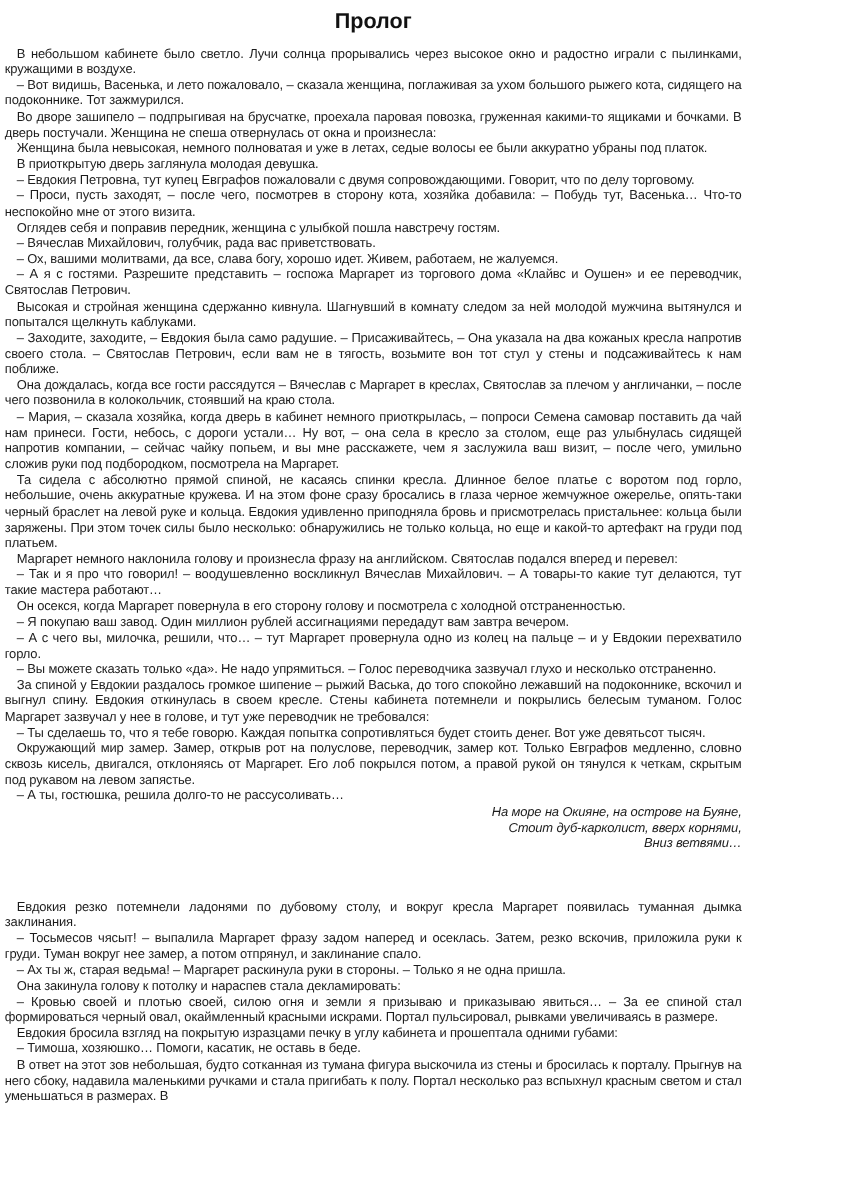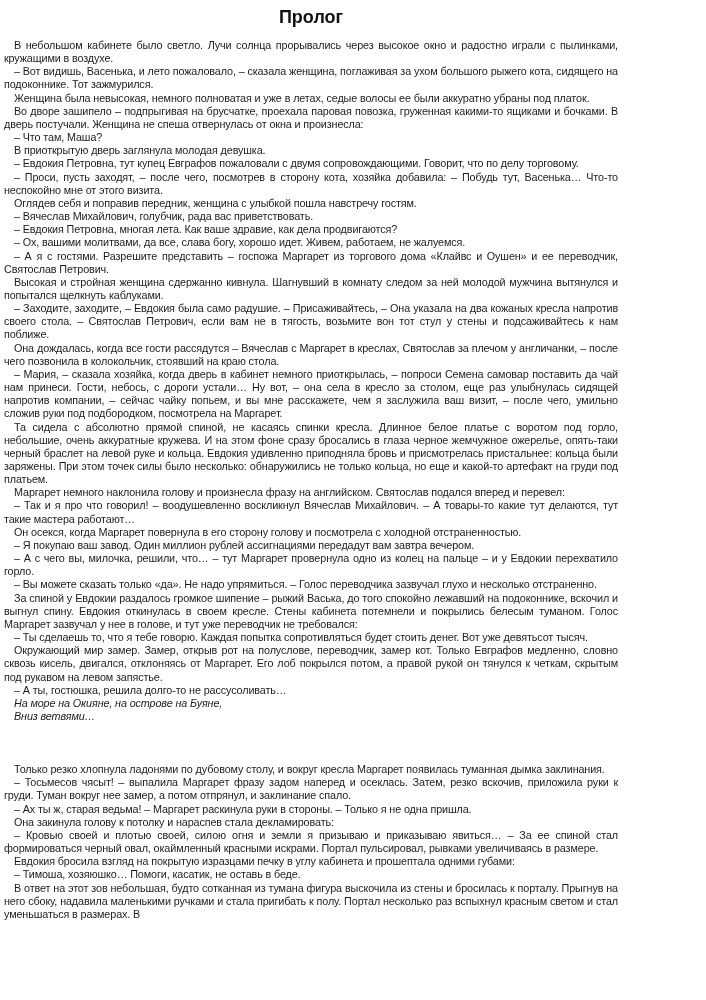--- a/index.html
+++ b/index.html
@@ -31,64 +31,63 @@
     margin: 0;
     font-size: 10.8px;
     line-height: 13.15px;
     letter-spacing: -0.12px;
     text-align: justify;
     text-indent: 10px;
     color: #1c1c1c;
   }
   .content p.verse {
     font-style: italic;
-    text-align: left;
+    text-align: right;
   }
   .content .gap {
     height: 40px;
   }
 </style>
 </head>
 <body>
 
 <div class="page">
   <h1 class="title">Пролог</h1>
   <div class="content" id="content">
       <p class="para">В небольшом кабинете было светло. Лучи солнца прорывались через высокое окно и радостно играли с пылинками, кружащими в воздухе.</p>
       <p class="para">– Вот видишь, Васенька, и лето пожаловало, – сказала женщина, поглаживая за ухом большого рыжего кота, сидящего на подоконнике. Тот зажмурился.</p>
+      <p class="para">Во дворе зашипело – подпрыгивая на брусчатке, проехала паровая повозка, груженная какими-то ящиками и бочками. В дверь постучали. Женщина не спеша отвернулась от окна и произнесла:</p>
       <p class="para">Женщина была невысокая, немного полноватая и уже в летах, седые волосы ее были аккуратно убраны под платок.</p>
-      <p class="para">Во дворе зашипело – подпрыгивая на брусчатке, проехала паровая повозка, груженная какими-то ящиками и бочками. В дверь постучали. Женщина не спеша отвернулась от окна и произнесла:</p>
-      <p class="para">– Что там, Маша?</p>
       <p class="para">В приоткрытую дверь заглянула молодая девушка.</p>
       <p class="para">– Евдокия Петровна, тут купец Евграфов пожаловали с двумя сопровождающими. Говорит, что по делу торговому.</p>
       <p class="para">– Проси, пусть заходят, – после чего, посмотрев в сторону кота, хозяйка добавила: – Побудь тут, Васенька… Что-то неспокойно мне от этого визита.</p>
       <p class="para">Оглядев себя и поправив передник, женщина с улыбкой пошла навстречу гостям.</p>
       <p class="para">– Вячеслав Михайлович, голубчик, рада вас приветствовать.</p>
-      <p class="para">– Евдокия Петровна, многая лета. Как ваше здравие, как дела продвигаются?</p>
       <p class="para">– Ох, вашими молитвами, да все, слава богу, хорошо идет. Живем, работаем, не жалуемся.</p>
       <p class="para">– А я с гостями. Разрешите представить – госпожа Маргарет из торгового дома «Клайвс и Оушен» и ее переводчик, Святослав Петрович.</p>
       <p class="para">Высокая и стройная женщина сдержанно кивнула. Шагнувший в комнату следом за ней молодой мужчина вытянулся и попытался щелкнуть каблуками.</p>
       <p class="para">– Заходите, заходите, – Евдокия была само радушие. – Присаживайтесь, – Она указала на два кожаных кресла напротив своего стола. – Святослав Петрович, если вам не в тягость, возьмите вон тот стул у стены и подсаживайтесь к нам поближе.</p>
       <p class="para">Она дождалась, когда все гости рассядутся – Вячеслав с Маргарет в креслах, Святослав за плечом у англичанки, – после чего позвонила в колокольчик, стоявший на краю стола.</p>
       <p class="para">– Мария, – сказала хозяйка, когда дверь в кабинет немного приоткрылась, – попроси Семена самовар поставить да чай нам принеси. Гости, небось, с дороги устали… Ну вот, – она села в кресло за столом, еще раз улыбнулась сидящей напротив компании, – сейчас чайку попьем, и вы мне расскажете, чем я заслужила ваш визит, – после чего, умильно сложив руки под подбородком, посмотрела на Маргарет.</p>
       <p class="para">Та сидела с абсолютно прямой спиной, не касаясь спинки кресла. Длинное белое платье с воротом под горло, небольшие, очень аккуратные кружева. И на этом фоне сразу бросались в глаза черное жемчужное ожерелье, опять-таки черный браслет на левой руке и кольца. Евдокия удивленно приподняла бровь и присмотрелась пристальнее: кольца были заряжены. При этом точек силы было несколько: обнаружились не только кольца, но еще и какой-то артефакт на груди под платьем.</p>
       <p class="para">Маргарет немного наклонила голову и произнесла фразу на английском. Святослав подался вперед и перевел:</p>
       <p class="para">– Так и я про что говорил! – воодушевленно воскликнул Вячеслав Михайлович. – А товары-то какие тут делаются, тут такие мастера работают…</p>
       <p class="para">Он осекся, когда Маргарет повернула в его сторону голову и посмотрела с холодной отстраненностью.</p>
       <p class="para">– Я покупаю ваш завод. Один миллион рублей ассигнациями передадут вам завтра вечером.</p>
       <p class="para">– А с чего вы, милочка, решили, что… – тут Маргарет провернула одно из колец на пальце – и у Евдокии перехватило горло.</p>
       <p class="para">– Вы можете сказать только «да». Не надо упрямиться. – Голос переводчика зазвучал глухо и несколько отстраненно.</p>
       <p class="para">За спиной у Евдокии раздалось громкое шипение – рыжий Васька, до того спокойно лежавший на подоконнике, вскочил и выгнул спину. Евдокия откинулась в своем кресле. Стены кабинета потемнели и покрылись белесым туманом. Голос Маргарет зазвучал у нее в голове, и тут уже переводчик не требовался:</p>
       <p class="para">– Ты сделаешь то, что я тебе говорю. Каждая попытка сопротивляться будет стоить денег. Вот уже девятьсот тысяч.</p>
       <p class="para">Окружающий мир замер. Замер, открыв рот на полуслове, переводчик, замер кот. Только Евграфов медленно, словно сквозь кисель, двигался, отклоняясь от Маргарет. Его лоб покрылся потом, а правой рукой он тянулся к четкам, скрытым под рукавом на левом запястье.</p>
       <p class="para">– А ты, гостюшка, решила долго-то не рассусоливать…</p>
       <p class="verse">На море на Окияне, на острове на Буяне,</p>
+      <p class="verse">Стоит дуб-карколист, вверх корнями,</p>
       <p class="verse">Вниз ветвями…</p>
       <div class="gap"></div>
-      <p class="para">Только резко хлопнула ладонями по дубовому столу, и вокруг кресла Маргарет появилась туманная дымка заклинания.</p>
+      <p class="para">Евдокия резко потемнели ладонями по дубовому столу, и вокруг кресла Маргарет появилась туманная дымка заклинания.</p>
       <p class="para">– Тосьмесов чясыт! – выпалила Маргарет фразу задом наперед и осеклась. Затем, резко вскочив, приложила руки к груди. Туман вокруг нее замер, а потом отпрянул, и заклинание спало.</p>
       <p class="para">– Ах ты ж, старая ведьма! – Маргарет раскинула руки в стороны. – Только я не одна пришла.</p>
       <p class="para">Она закинула голову к потолку и нараспев стала декламировать:</p>
       <p class="para">– Кровью своей и плотью своей, силою огня и земли я призываю и приказываю явиться… – За ее спиной стал формироваться черный овал, окаймленный красными искрами. Портал пульсировал, рывками увеличиваясь в размере.</p>
       <p class="para">Евдокия бросила взгляд на покрытую изразцами печку в углу кабинета и прошептала одними губами:</p>
       <p class="para">– Тимоша, хозяюшко… Помоги, касатик, не оставь в беде.</p>
       <p class="para">В ответ на этот зов небольшая, будто сотканная из тумана фигура выскочила из стены и бросилась к порталу. Прыгнув на него сбоку, надавила маленькими ручками и стала пригибать к полу. Портал несколько раз вспыхнул красным светом и стал уменьшаться в размерах. В</p>
     </div>
 </div>
 

